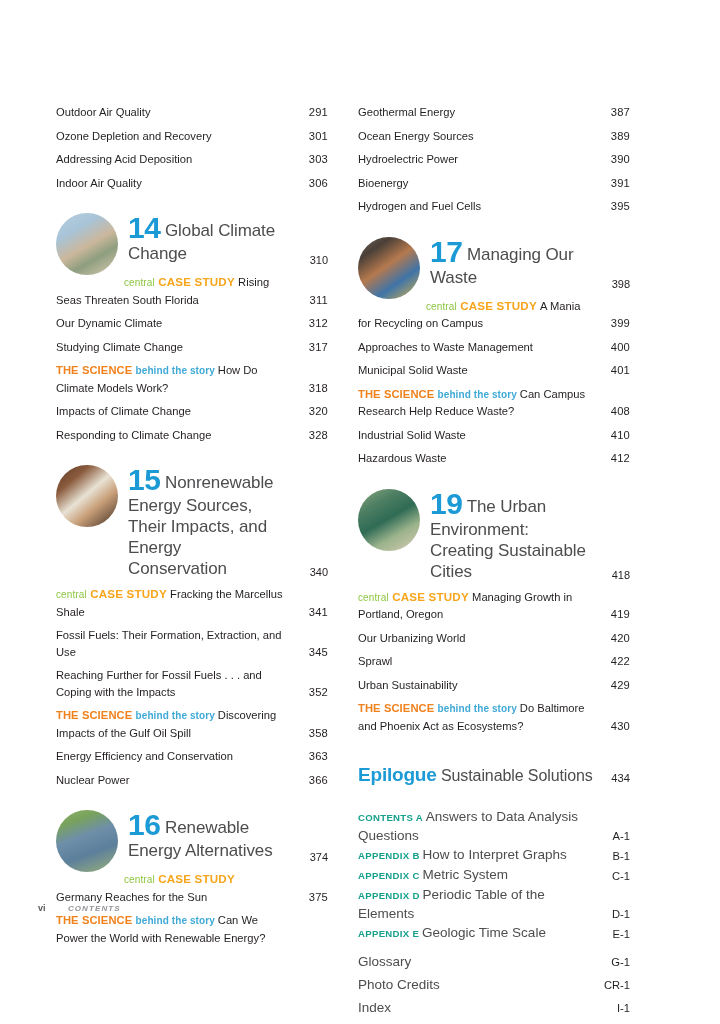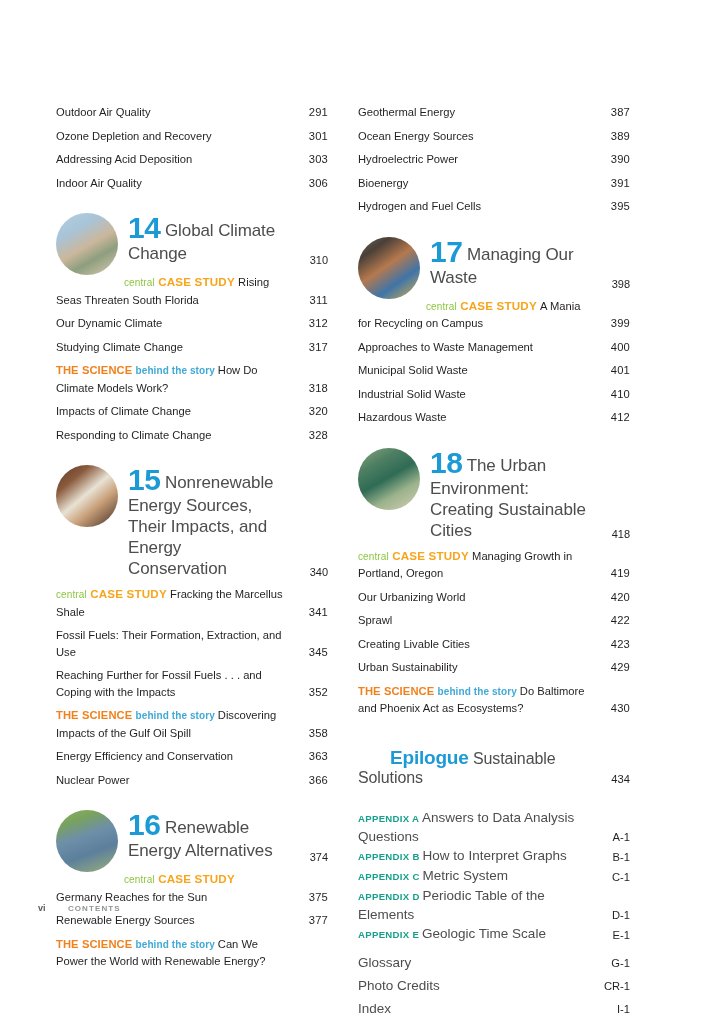--- a/index.html
+++ b/index.html
@@ -134,21 +134,20 @@
     position: relative;
     margin-top: 30px;
     margin-bottom: 22px;
     padding-right: 34px;
   }
   .ep-word {
     color: #1b9ad6;
     font-size: 19px;
     font-weight: bold;
     letter-spacing: -0.2px;
-    margin-left: 32px;
   }
   .ep-title {
     color: #4d4d4f;
     font-size: 16px;
     letter-spacing: -0.1px;
   }
   .ep-pg {
     position: absolute;
     right: 0;
     bottom: 2px;
@@ -213,20 +212,21 @@
     font-weight: bold;
     color: #58595b;
     font-size: 9px;
     margin-right: 20px;
   }
   .footer .label {
     color: #929497;
     font-weight: bold;
     letter-spacing: 1.1px;
     font-size: 8px;
+    font-style: italic;
   }
 
   
   .art { width: 100%; height: 100%; display: block; }
 </style>
 </head>
 <body>
 
 <div class="page">
 
@@ -263,62 +263,61 @@
           <div class="entry"><span>Nuclear Power</span><span class="pg">366</span></div>
         </div>
       </div>
       <div class="chapter">
         <div class="ch-thumb">
           <div class="art" style="background: linear-gradient(160deg, rgb(143, 180, 106) 0%, rgb(121, 162, 92) 20%, rgb(110, 143, 168) 42%, rgb(92, 127, 156) 66%, rgb(155, 176, 122) 100%);"></div>
         </div>
         <div class="ch-head"><span class="ch-num">16</span><span class="ch-title"> Renewable Energy Alternatives</span><span class="ch-pg">374</span></div>
         <div class="ch-body">
           <div class="entry"><span class="indent" style="display: inline-block; width: 68px;"></span><span class="cs-central">central</span><span class="cs-label"> CASE STUDY  </span><span>Germany Reaches for the Sun</span><span class="pg">375</span></div>
-          <div class="entry"><span>Renewable Energy Sources</span><span class="pg">377</span></div>
           <div class="entry"><span class="sci">THE SCIENCE </span><span class="sci-sub">behind the story  </span><span>Can We Power the World with Renewable Energy?</span></div>
         </div>
       </div>
     </div>
 
   <div class="col col-right" id="right-col">
       <div class="entry"><span>Geothermal Energy</span><span class="pg">387</span></div>
       <div class="entry"><span>Ocean Energy Sources</span><span class="pg">389</span></div>
       <div class="entry"><span>Hydroelectric Power</span><span class="pg">390</span></div>
       <div class="entry"><span>Bioenergy</span><span class="pg">391</span></div>
       <div class="entry"><span>Hydrogen and Fuel Cells</span><span class="pg">395</span></div>
       <div class="chapter">
         <div class="ch-thumb">
           <div class="art" style="background: linear-gradient(145deg, rgb(107, 98, 87) 0%, rgb(74, 64, 56) 22%, rgb(181, 121, 78) 46%, rgb(63, 116, 168) 70%, rgb(216, 178, 74) 100%);"></div>
         </div>
         <div class="ch-head"><span class="ch-num">17</span><span class="ch-title"> Managing Our Waste</span><span class="ch-pg">398</span></div>
         <div class="ch-body">
           <div class="entry"><span class="indent" style="display: inline-block; width: 68px;"></span><span class="cs-central">central</span><span class="cs-label"> CASE STUDY  </span><span>A Mania for Recycling on Campus</span><span class="pg">399</span></div>
           <div class="entry"><span>Approaches to Waste Management</span><span class="pg">400</span></div>
           <div class="entry"><span>Municipal Solid Waste</span><span class="pg">401</span></div>
+          <div class="entry"><span class="sci">THE SCIENCE </span><span class="sci-sub">behind the story  </span><span>Can Campus Research Help Reduce Waste?</span><span class="pg">408</span></div>
           <div class="entry"><span>Industrial Solid Waste</span><span class="pg">410</span></div>
           <div class="entry"><span>Hazardous Waste</span><span class="pg">412</span></div>
         </div>
       </div>
       <div class="chapter">
         <div class="ch-thumb">
           <div class="art" style="background: linear-gradient(150deg, rgb(138, 168, 126) 0%, rgb(78, 127, 99) 26%, rgb(47, 107, 85) 48%, rgb(155, 179, 140) 70%, rgb(217, 207, 180) 100%);"></div>
         </div>
-        <div class="ch-head"><span class="ch-num">18</span><span class="ch-title"> The Urban Environment: Creating Sustainable Cities</span><span class="ch-pg">418</span></div>
+        <div class="ch-head"><span class="ch-num">19</span><span class="ch-title"> The Urban Environment: Creating Sustainable Cities</span><span class="ch-pg">418</span></div>
         <div class="ch-body">
           <div class="entry"><span class="cs-central">central</span><span class="cs-label"> CASE STUDY  </span><span>Managing Growth in Portland, Oregon</span><span class="pg">419</span></div>
           <div class="entry"><span>Our Urbanizing World</span><span class="pg">420</span></div>
           <div class="entry"><span>Sprawl</span><span class="pg">422</span></div>
-          <div class="entry"><span>Creating Livable Cities</span><span class="pg">423</span></div>
           <div class="entry"><span>Urban Sustainability</span><span class="pg">429</span></div>
           <div class="entry"><span class="sci">THE SCIENCE </span><span class="sci-sub">behind the story  </span><span>Do Baltimore and Phoenix Act as Ecosystems?</span><span class="pg">430</span></div>
         </div>
       </div>
       <div class="epilogue"><span class="ep-word">Epilogue</span><span class="ep-title">  Sustainable Solutions</span><span class="ep-pg">434</span></div>
       <div class="appendix-list">
-        <div class="apx"><span class="apx-label">APPENDIX A </span><span>Answers to Data Analysis Questions</span><span class="pg">A-1</span></div>
+        <div class="apx"><span class="apx-label">CONTENTS A </span><span>Answers to Data Analysis Questions</span><span class="pg">A-1</span></div>
         <div class="apx"><span class="apx-label">APPENDIX B </span><span>How to Interpret Graphs</span><span class="pg">B-1</span></div>
         <div class="apx"><span class="apx-label">APPENDIX C </span><span>Metric System</span><span class="pg">C-1</span></div>
         <div class="apx"><span class="apx-label">APPENDIX D </span><span>Periodic Table of the Elements</span><span class="pg">D-1</span></div>
         <div class="apx"><span class="apx-label">APPENDIX E </span><span>Geologic Time Scale</span><span class="pg">E-1</span></div>
       </div>
       <div class="backmatter">
         <div class="bm"><span>Glossary</span><span class="pg">G-1</span></div>
         <div class="bm"><span>Photo Credits</span><span class="pg">CR-1</span></div>
         <div class="bm"><span>Index</span><span class="pg">I-1</span></div>
       </div>

